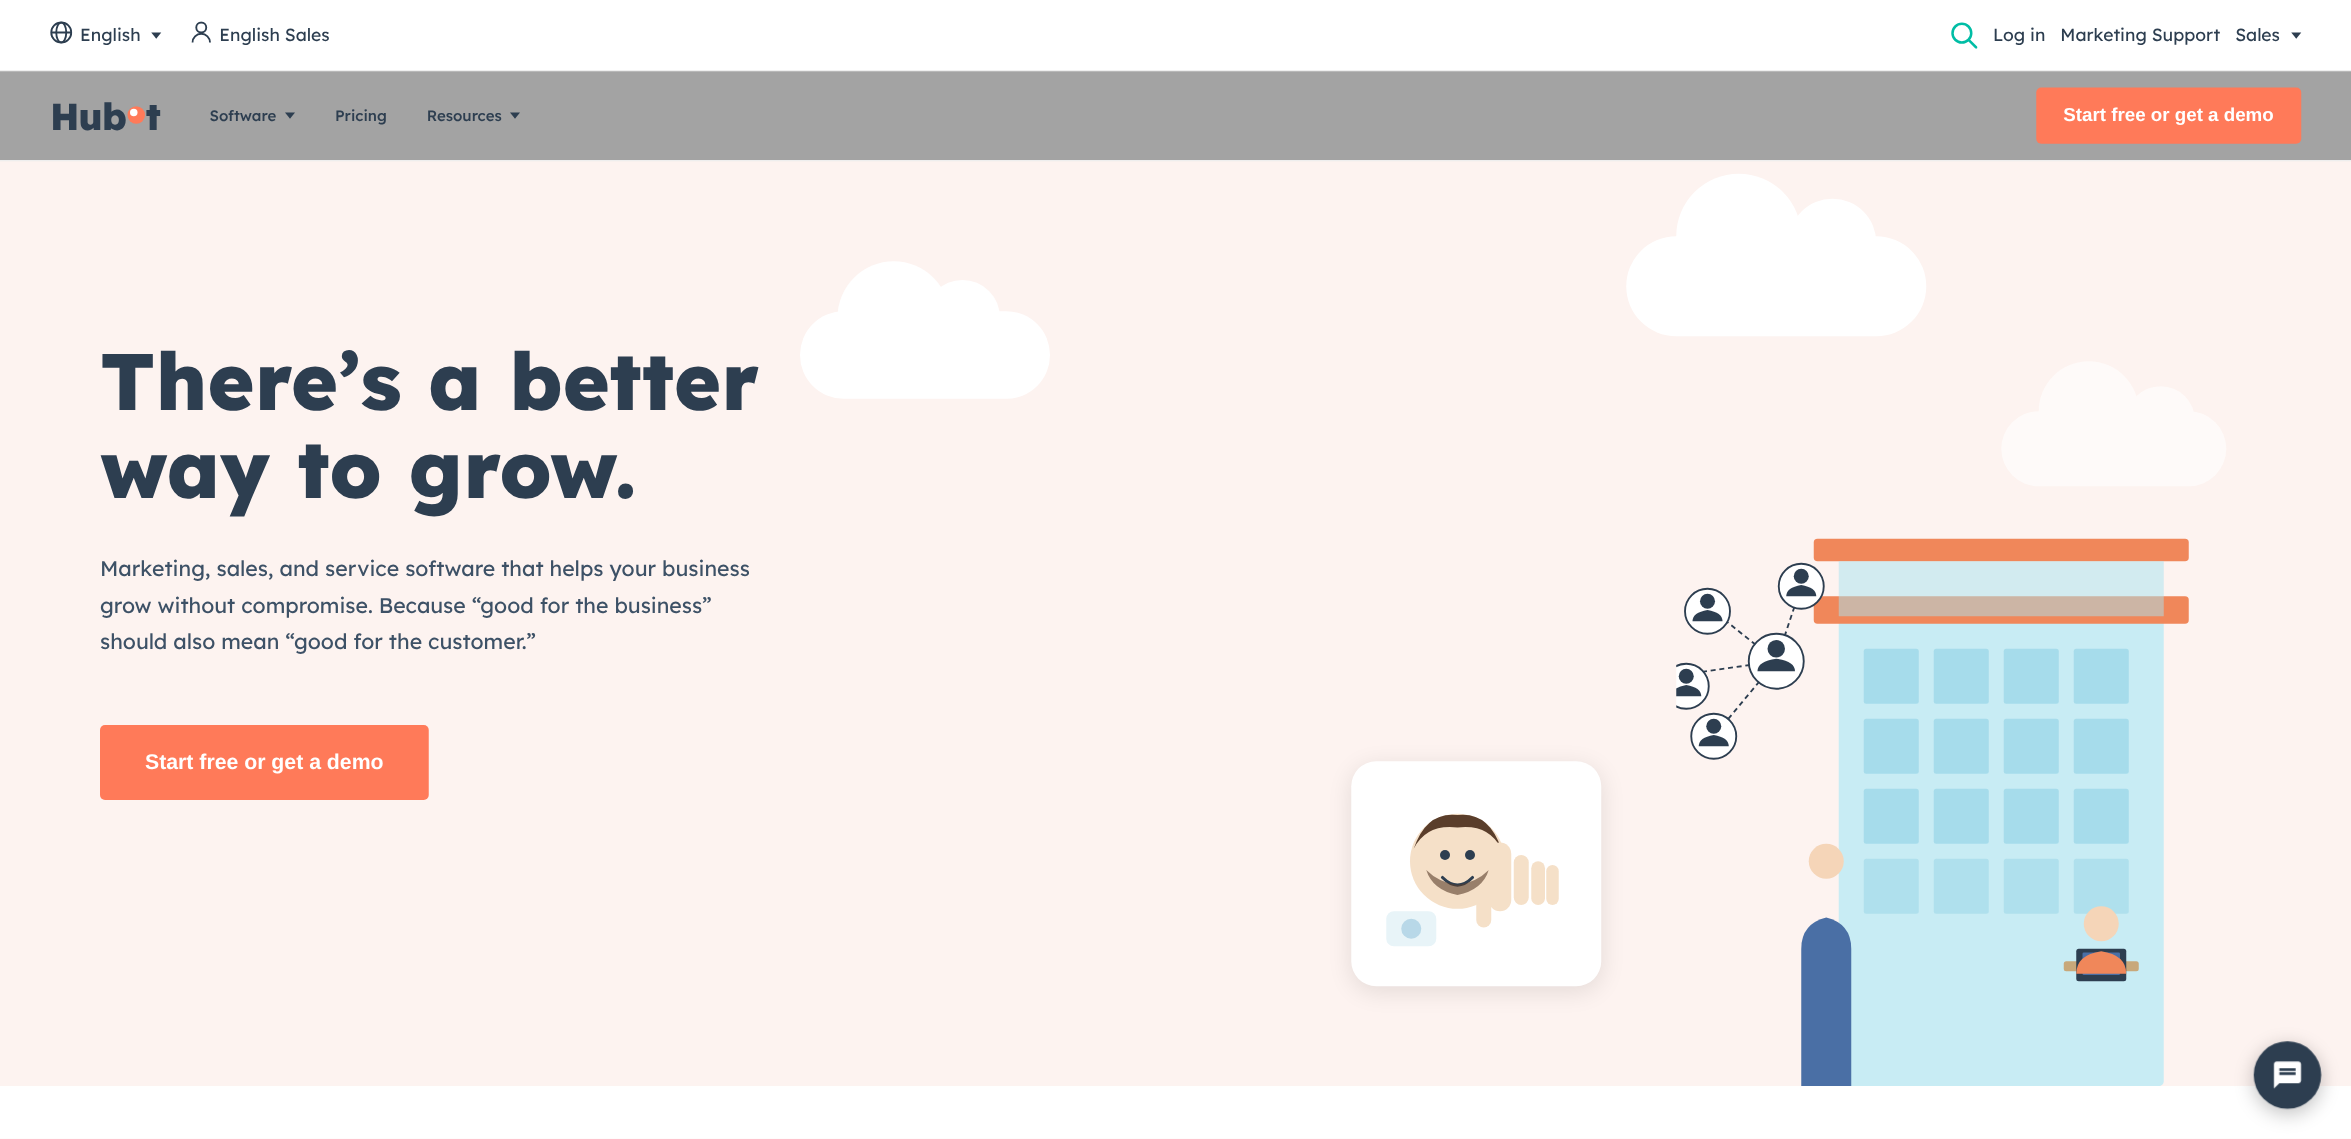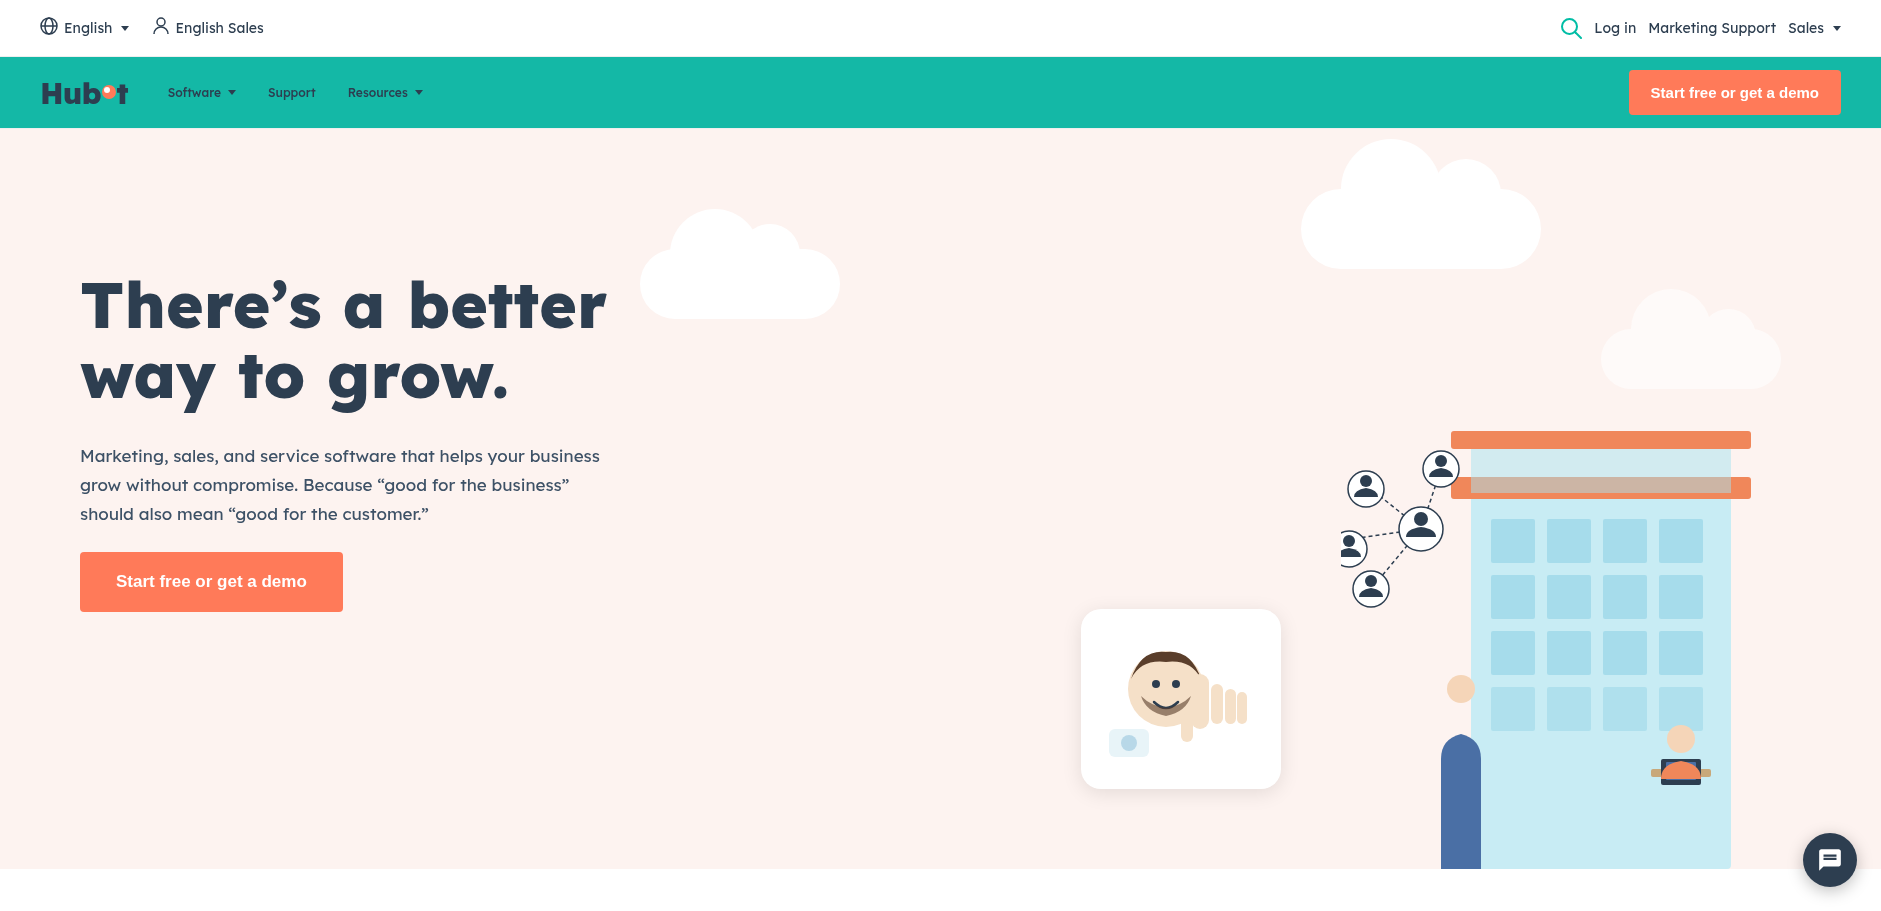--- a/index.html
+++ b/index.html
@@ -50,21 +50,21 @@
       vertical-align: middle;
     }
 
     
     .main-nav {
       display: flex;
       align-items: center;
       justify-content: space-between;
       padding: 0 40px;
       height: 72px;
-      background: #14b8a6;
+      background: #a3a3a3;
       border-bottom: 1px solid #eee;
     }
     .nav-left {
       display: flex;
       align-items: center;
       gap: 40px;
     }
     .logo {
       display: flex;
       align-items: center;
@@ -144,21 +144,21 @@
       font-size: 64px;
       font-weight: 800;
       color: #2d3e50;
       line-height: 1.1;
       margin-bottom: 32px;
     }
     .hero-subtitle {
       font-size: 17px;
       color: #3d5166;
       line-height: 1.7;
-      margin-bottom: 24px;
+      margin-bottom: 52px;
       max-width: 520px;
     }
     .hero-cta {
       background: #ff7a59;
       color: #fff;
       border: none;
       border-radius: 4px;
       padding: 20px 36px;
       font-size: 17px;
       font-weight: 700;
@@ -295,21 +295,21 @@
       <span class="logo-text">Hub</span>
       <span class="logo-dot"></span>
       <span class="logo-text">t</span>
     </div>
     <div class="nav-links">
       <a class="nav-link">
         <span>Software</span>
         <span class="chevron-down"></span>
       </a>
       <a class="nav-link">
-        <span>Support</span>
+        <span>Pricing</span>
       </a>
       <a class="nav-link">
         <span>Resources</span>
         <span class="chevron-down"></span>
       </a>
     </div>
   </div>
   <button class="cta-button">Start free or get a demo</button>
 </nav>
 

